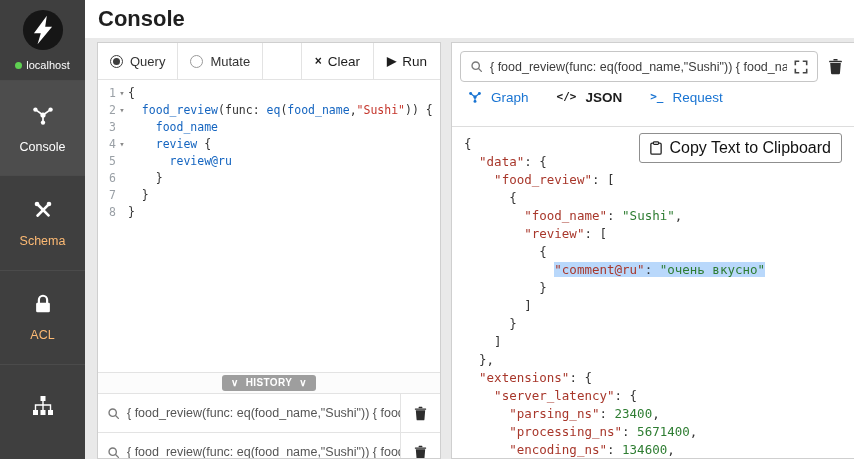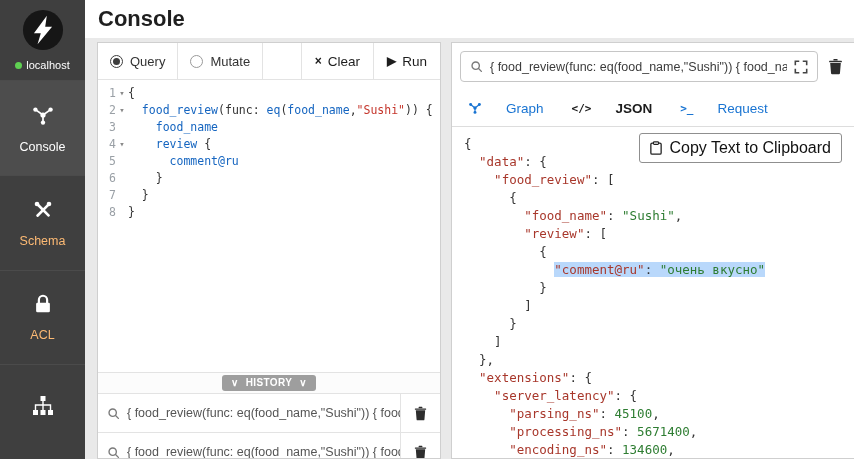--- a/index.html
+++ b/index.html
@@ -40,21 +40,21 @@
   .hist-search{margin:0 7px 0 9px;flex:none;display:flex}
   .hist-text{flex:1;min-width:0;overflow:hidden;white-space:nowrap;font-size:12.5px;color:#555}
   .hist-trash{width:40px;align-self:stretch;border-left:1px solid #e3e3e3;display:flex;align-items:center;justify-content:center;flex:none;cursor:pointer}
   
   .panel-right{flex:1;background:#fff;border:1px solid #cfcfcf;border-right:none;display:flex;flex-direction:column;min-width:0;overflow:hidden}
   .result-querybar{display:flex;align-items:center;gap:9px;padding:8px 10px 8px 8px;flex:none}
   .qbox{flex:1;min-width:0;height:31px;border:1px solid #c6c6c6;border-radius:4px;display:flex;align-items:center;gap:7px;padding:0 9px;cursor:pointer;background:#fff}
   .qbox-text{flex:1;min-width:0;overflow:hidden;white-space:nowrap;font-size:12.5px;color:#3c3c3c}
   .icon-btn{display:flex;align-items:center;justify-content:center;cursor:pointer;flex:none;background:none;border:none}
   .tabs{display:flex;border-bottom:1px solid #ddd;flex:none;padding-left:2px}
-  .tab{display:flex;align-items:center;gap:24px;padding:0 14px;height:36px;font-size:13.5px;color:#1974d2;cursor:pointer}
+  .tab{display:flex;gap:9px;padding:0 14px;height:36px;font-size:13.5px;color:#1974d2;cursor:pointer}
   .tab .mono-icon{font-family:"DejaVu Sans Mono",monospace;font-weight:700;font-size:11px}
   .tab.active{color:#1c1c1c;font-weight:700}
   .json-area{flex:1;position:relative;overflow:hidden;padding:8px 0 0 12px;font-family:"DejaVu Sans Mono",monospace;font-size:12.5px;line-height:18px}
   .copy-btn{position:absolute;top:6px;right:12px;display:flex;align-items:center;gap:7px;background:#fff;border:1px solid #8f8f8f;border-radius:3px;padding:5px 10px;font-size:16px;color:#111;font-family:"Liberation Sans",sans-serif;cursor:pointer}
   .json-line{white-space:pre}
   .tk-k{color:#a8372b}.tk-s{color:#2e7d32}.tk-n{color:#2e7d32}
   .tk-hl{background:#b9d8fb}
 </style>
 </head>
 <body>
@@ -162,21 +162,21 @@
             <span class="btn-glyph">▶</span>
             <span>Run</span>
           </button>
         </div>
 
         <div class="editor" id="editor-lines">
             <div class="code-line"><span class="gutter-num">1</span><span class="fold-marker">▾</span><span class="code-text"><span class="tk-p">{</span></span></div>
             <div class="code-line"><span class="gutter-num">2</span><span class="fold-marker">▾</span><span class="code-text"><span class="tk-p">  </span><span class="tk-f">food_review</span><span class="tk-p">(</span><span class="tk-a">func:</span><span class="tk-p"> </span><span class="tk-f">eq</span><span class="tk-p">(</span><span class="tk-f">food_name</span><span class="tk-p">,</span><span class="tk-r">"Sushi"</span><span class="tk-p">)) {</span></span></div>
             <div class="code-line"><span class="gutter-num">3</span><span class="fold-marker"></span><span class="code-text"><span class="tk-p">    </span><span class="tk-f">food_name</span></span></div>
             <div class="code-line"><span class="gutter-num">4</span><span class="fold-marker">▾</span><span class="code-text"><span class="tk-p">    </span><span class="tk-f">review</span><span class="tk-p"> {</span></span></div>
-            <div class="code-line"><span class="gutter-num">5</span><span class="fold-marker"></span><span class="code-text"><span class="tk-p">      </span><span class="tk-f">comment@ru</span></span></div>
+            <div class="code-line"><span class="gutter-num">5</span><span class="fold-marker"></span><span class="code-text"><span class="tk-p">      </span><span class="tk-f">review@ru</span></span></div>
             <div class="code-line"><span class="gutter-num">6</span><span class="fold-marker"></span><span class="code-text"><span class="tk-p">    }</span></span></div>
             <div class="code-line"><span class="gutter-num">7</span><span class="fold-marker"></span><span class="code-text"><span class="tk-p">  }</span></span></div>
             <div class="code-line"><span class="gutter-num">8</span><span class="fold-marker"></span><span class="code-text"><span class="tk-p">}</span></span></div>
           </div>
 
         <div class="history-bar">
           <div class="history-pill">
             <span>∨</span>
             <span>HISTORY</span>
             <span>∨</span>
@@ -293,21 +293,21 @@
               <div class="json-line"><span class="code-text"><span class="tk-p">        </span><span class="tk-k">"review"</span><span class="tk-p">: [</span></span></div>
               <div class="json-line"><span class="code-text"><span class="tk-p">          {</span></span></div>
               <div class="json-line"><span class="code-text"><span class="tk-p">            </span><span class="tk-k tk-hl">"comment@ru"</span><span class="tk-p tk-hl">: </span><span class="tk-s tk-hl">"очень вкусно"</span></span></div>
               <div class="json-line"><span class="code-text"><span class="tk-p">          }</span></span></div>
               <div class="json-line"><span class="code-text"><span class="tk-p">        ]</span></span></div>
               <div class="json-line"><span class="code-text"><span class="tk-p">      }</span></span></div>
               <div class="json-line"><span class="code-text"><span class="tk-p">    ]</span></span></div>
               <div class="json-line"><span class="code-text"><span class="tk-p">  },</span></span></div>
               <div class="json-line"><span class="code-text"><span class="tk-p">  </span><span class="tk-k">"extensions"</span><span class="tk-p">: {</span></span></div>
               <div class="json-line"><span class="code-text"><span class="tk-p">    </span><span class="tk-k">"server_latency"</span><span class="tk-p">: {</span></span></div>
-              <div class="json-line"><span class="code-text"><span class="tk-p">      </span><span class="tk-k">"parsing_ns"</span><span class="tk-p">: </span><span class="tk-n">45100</span><span class="tk-p">,</span></span></div>
+              <div class="json-line"><span class="code-text"><span class="tk-p">      </span><span class="tk-k">"parsing_ns"</span><span class="tk-p">: </span><span class="tk-n">23400</span><span class="tk-p">,</span></span></div>
               <div class="json-line"><span class="code-text"><span class="tk-p">      </span><span class="tk-k">"processing_ns"</span><span class="tk-p">: </span><span class="tk-n">5671400</span><span class="tk-p">,</span></span></div>
               <div class="json-line"><span class="code-text"><span class="tk-p">      </span><span class="tk-k">"encoding_ns"</span><span class="tk-p">: </span><span class="tk-n">134600</span><span class="tk-p">,</span></span></div>
             </div>
         </div>
       </section>
 
     </div>
   </div>
 </div>
 

